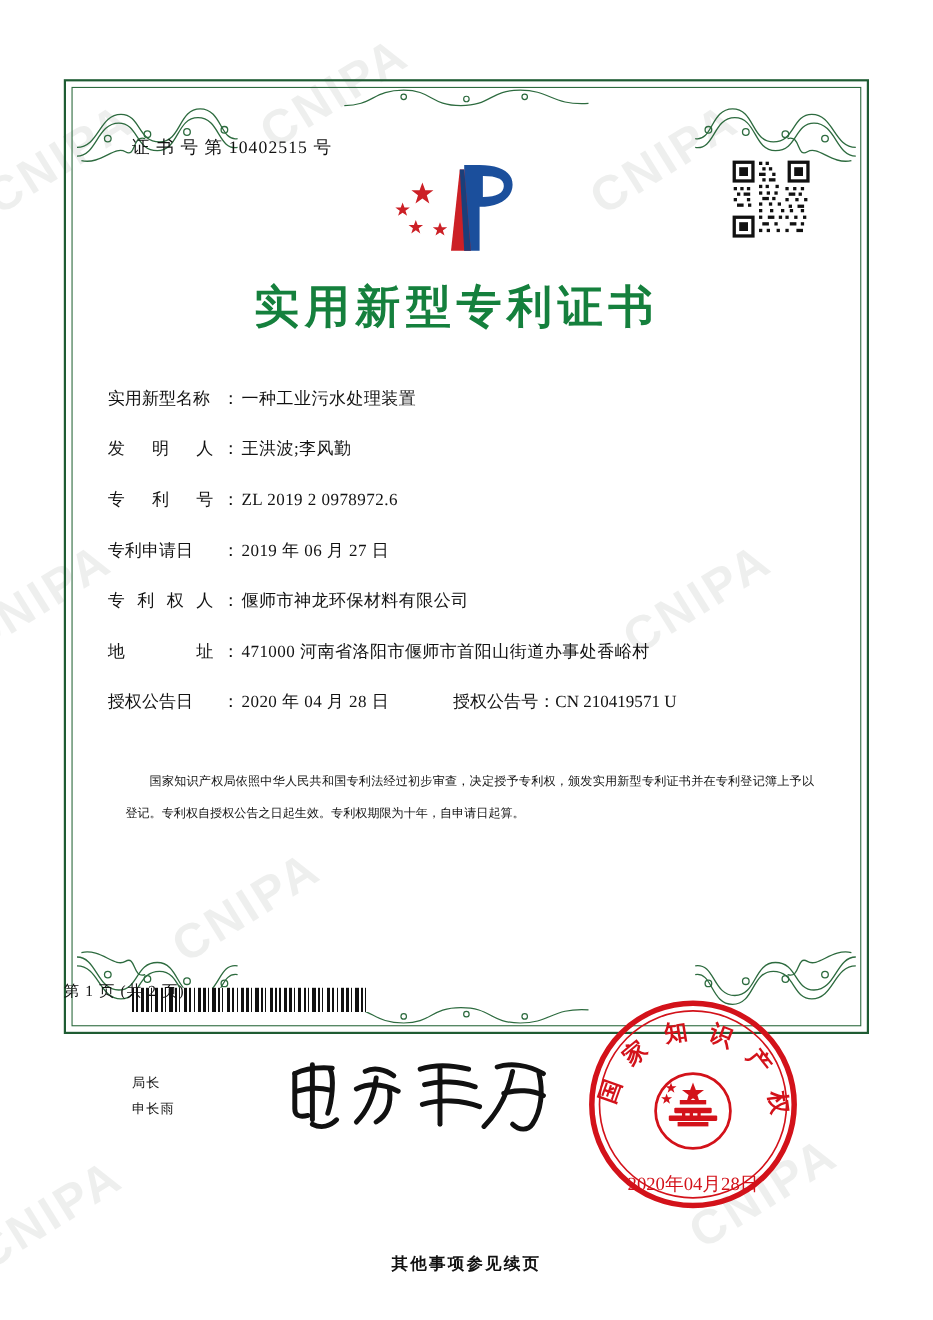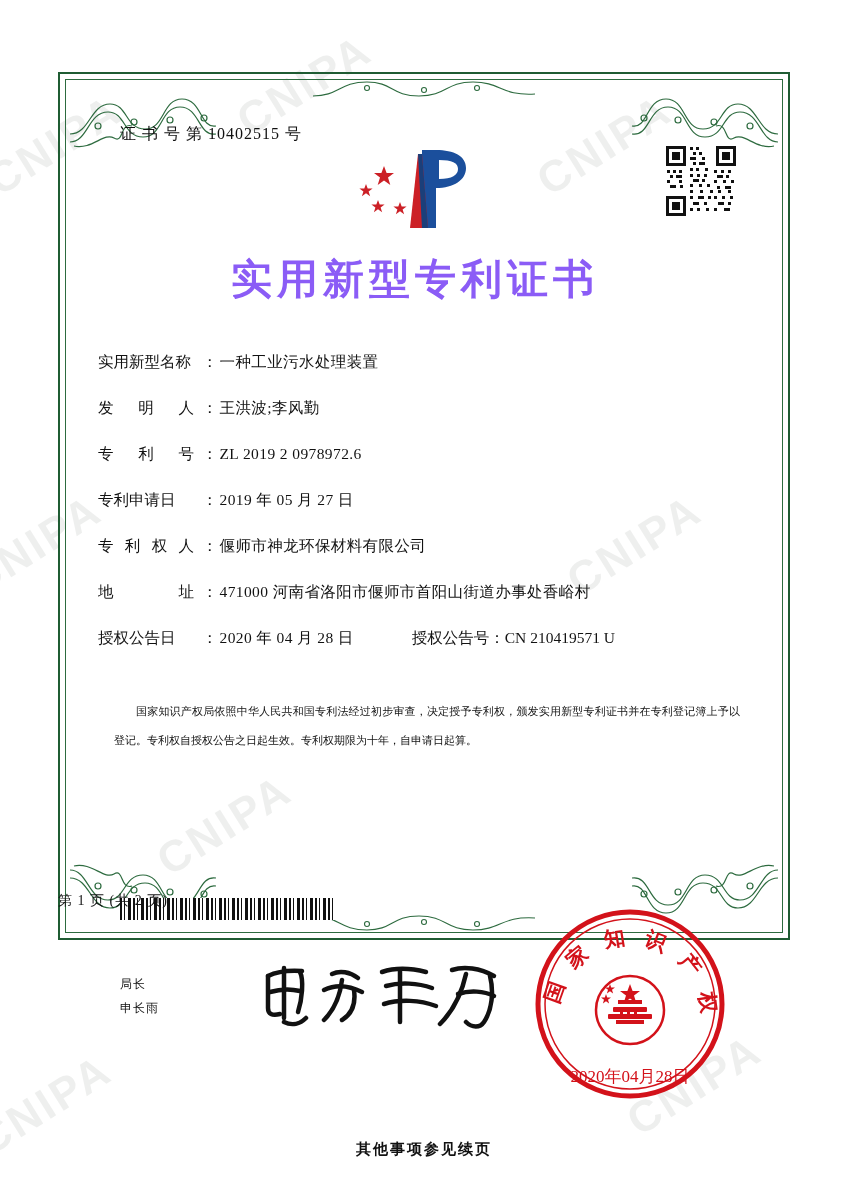--- a/index.html
+++ b/index.html
@@ -101,21 +101,21 @@
 
   .title {
     position: absolute;
     left: 0;
     right: 18px;
     top: 180px;
     text-align: center;
     font-size: 41px;
     font-weight: bold;
     letter-spacing: 5px;
-    color: #8b5cf6;
+    color: #15803d;
     font-family: "Liberation Serif", "DejaVu Serif", serif;
   }
 
   .fields {
     position: absolute;
     left: 40px;
     right: 48px;
     top: 280px;
   }
   .field-row {
@@ -443,21 +443,21 @@
 
       <div class="field-row">
         <div class="field-label"><span class="lbl-spread">专 利 号</span></div>
         <div class="field-colon">：</div>
         <div class="field-value">ZL 2019 2 0978972.6</div>
       </div>
 
       <div class="field-row">
         <div class="field-label">专利申请日</div>
         <div class="field-colon">：</div>
-        <div class="field-value">2019 年 05 月 27 日</div>
+        <div class="field-value">2019 年 06 月 27 日</div>
       </div>
 
       <div class="field-row">
         <div class="field-label"><span class="lbl-spread">专 利 权 人</span></div>
         <div class="field-colon">：</div>
         <div class="field-value">偃师市神龙环保材料有限公司</div>
       </div>
 
       <div class="field-row">
         <div class="field-label"><span class="lbl-spread">地 址</span></div>

